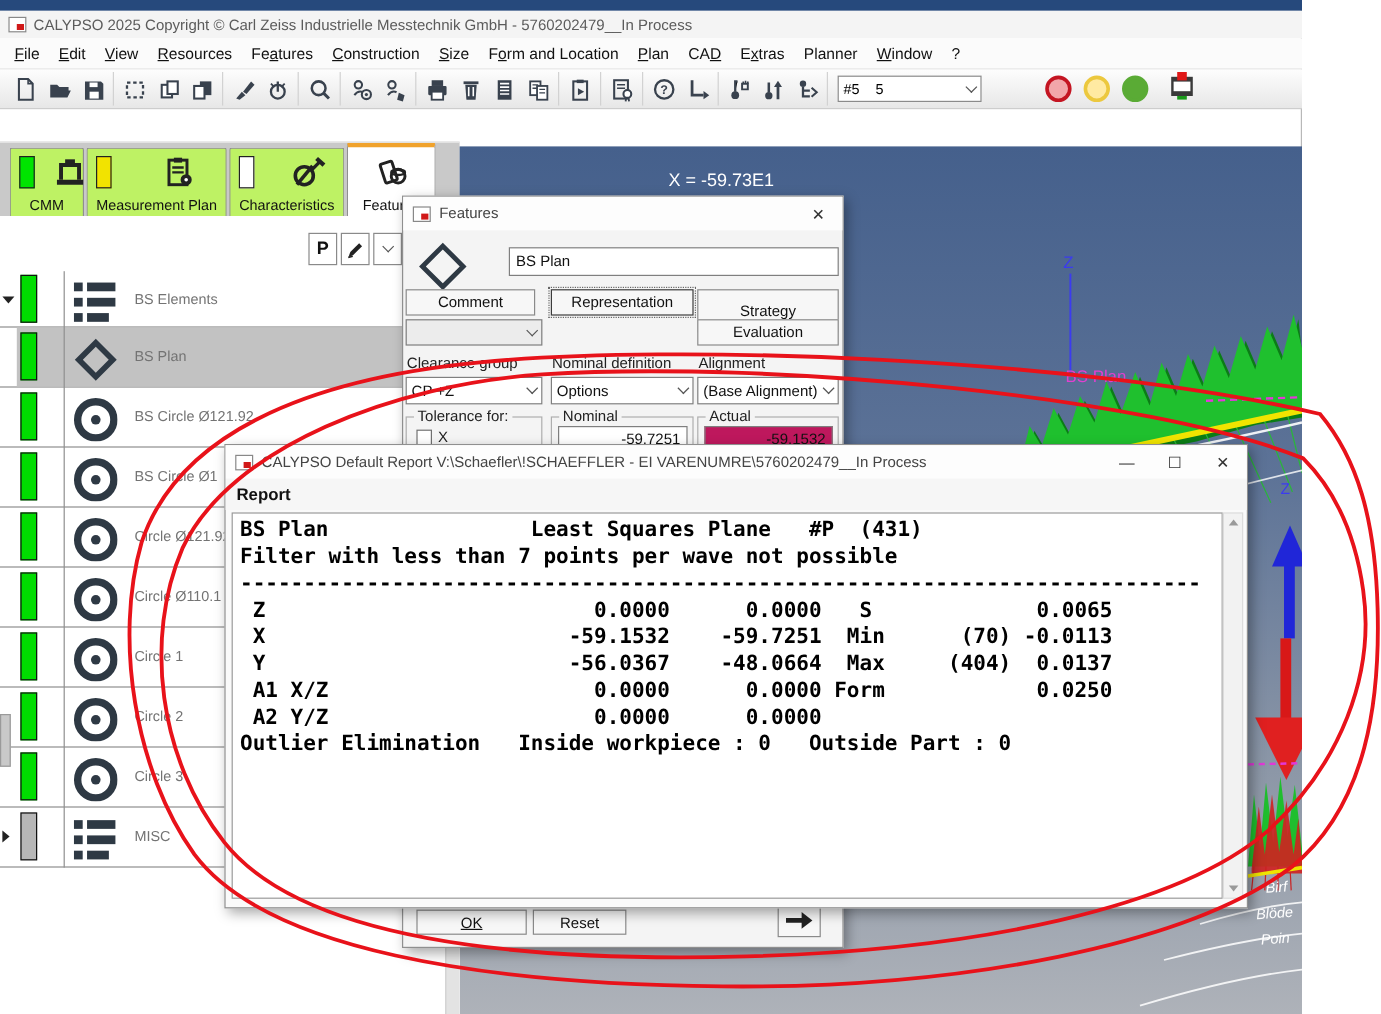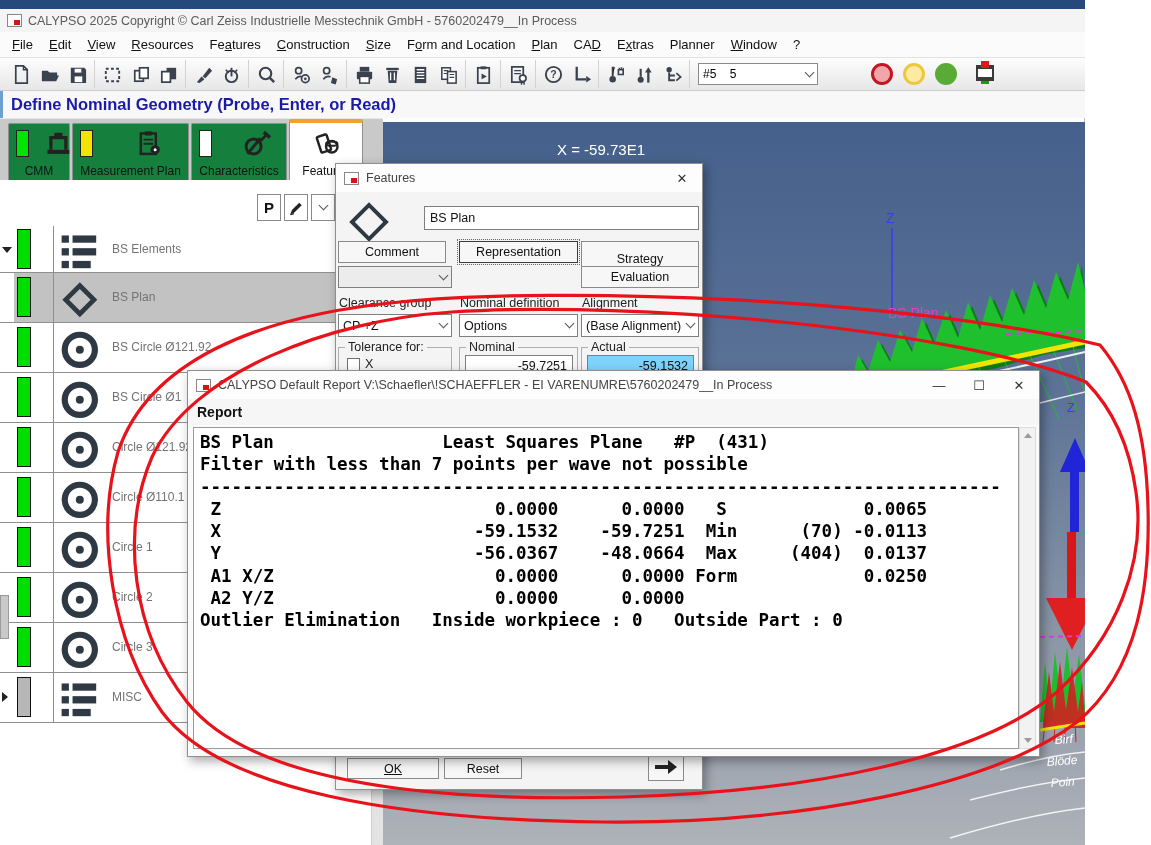--- a/index.html
+++ b/index.html
@@ -27,21 +27,21 @@
   .probe-select .val { flex:1; white-space:pre; }
   .chev { width:7px; height:7px; border-right:1.5px solid #555; border-bottom:1.5px solid #555; transform:rotate(45deg); margin-top:-4px; }
   .light { width:22px; height:22px; border-radius:50%; margin:0 5px; }
   .rack-icon { margin-left:10px; }
 
   .geo-header { left:0; top:91px; width:1085px; height:27px; background:#f8f8f8; border-left:3px solid #6f9fd0; display:flex; align-items:center; padding-left:8px; }
   .geo-header span { color:#1a1aa6; font-weight:bold; font-size:16.5px; }
 
   
   .tabstrip { left:0; top:118px; width:383px; height:62px; background:#c9c9c9; border-top:1px solid #e8e8e8; }
-  .tab { position:absolute; background:#15803d; border:1px solid #8f8f8f; border-bottom:none; border-radius:2px 2px 0 0; }
+  .tab { position:absolute; background:#bef264; border:1px solid #8f8f8f; border-bottom:none; border-radius:2px 2px 0 0; }
   .tab .status-rect { position:absolute; left:7px; top:6px; width:13px; height:27px; border:1px solid #222; }
   .tab .tab-icon { position:absolute; top:4px; }
   .tab .tab-label { position:absolute; bottom:3px; width:100%; text-align:center; font-size:12px; color:#111; white-space:nowrap; }
   .tab.active { background:#fff; border-top:4px solid #f0a22c; }
   .leftpanel { left:0; top:180px; width:383px; height:665px; background:#ffffff; }
   .splitter { left:371px; top:180px; width:12px; height:665px; background:#e3e3e3; border-left:1px solid #cfcfcf; }
   .panel-btn { position:absolute; width:24px; height:27px; background:#fff; border:1px solid #8a8a8a; display:flex; align-items:center; justify-content:center; font-size:15px; font-weight:bold; color:#111; }
   .tree { position:absolute; left:0; top:0; width:383px; }
   .tree-row { position:absolute; left:0; width:379px; border-bottom:1px solid #8f8f8f; }
   .tree-row .rowbg { position:absolute; left:14px; top:0; right:0; bottom:0; }
@@ -65,21 +65,21 @@
   .btn { position:absolute; background:#f7f7f7; border:1px solid #8a8a8a; font-size:12.5px; color:#111; display:flex; align-items:center; justify-content:center; }
   .btn.focused { border:1px solid #3c3c3c; outline:1.5px dotted #666; outline-offset:1px; }
   .dd { position:absolute; background:#fff; border:1px solid #7f7f7f; display:flex; align-items:center; font-size:12.5px; color:#111; padding:0 4px; }
   .dd .val { flex:1; white-space:nowrap; overflow:hidden; }
   .dd.disabled { background:#ececec; }
   .field-label { position:absolute; font-size:12.5px; color:#222; white-space:nowrap; }
   .fieldset { position:absolute; border:1px solid #aeaeae; }
   .fieldset .legend { position:absolute; top:-8px; left:6px; background:#f4f4f4; padding:0 3px; font-size:12.5px; color:#222; white-space:nowrap; }
   .txt-input { position:absolute; background:#fff; border:1px solid #7f7f7f; font-size:12.5px; color:#111; display:flex; align-items:center; }
   .txt-input.right { justify-content:flex-end; padding-right:5px; }
-  .txt-input.gray { background:#7dd3fc; }
+  .txt-input.gray { background:#be185d; }
   .checkbox { position:absolute; width:13px; height:13px; background:#fff; border:1px solid #707070; }
 
   .report-menu { position:absolute; left:0; top:28px; right:0; height:26px; background:#f6f6f6; display:flex; align-items:center; }
   .report-menu span { font-size:14px; color:#111; padding:4px 9px;font-weight:bold; }
   .report-body { position:absolute; left:5px; top:56px; width:826px; height:322px; background:#fff; border:1px solid #9a9a9a; overflow:hidden; }
   .report-body pre { font-family:"DejaVu Sans Mono", monospace; font-weight:bold; font-size:17.5px; line-height:22.3px; color:#000; padding:3px 0 0 6px; }
   .report-scroll { position:absolute; left:831px; top:56px; width:17px; height:322px; background:#f2f2f2; border:1px solid #dcdcdc; }
   .scroll-arrow { position:absolute; left:4px; width:0; height:0; border-left:4px solid transparent; border-right:4px solid transparent; }
 
   
@@ -294,23 +294,20 @@
           <span class="light" style="background: rgb(90, 171, 53); border: 3px solid rgb(90, 171, 53);"></span>
         </div>
         <span class="rack-icon"><svg width="26" height="27" viewBox="0 0 26 27">
  <rect x="4" y="6" width="18" height="16" fill="#3a3a3a"></rect>
             <rect x="9" y="2" width="8" height="7" fill="#e01818"></rect>
  <rect x="6" y="10" width="14" height="8" fill="#fff"></rect>
             <rect x="9" y="22" width="8" height="3" fill="#1a9a1a"></rect>
           </svg></span>
       </div>
 
-    <div class="abs geo-header">
-      <span>Define Nominal Geometry (Probe, Enter, or Read)</span>
-    </div>
 
     <div class="abs tabstrip" id="tabstrip">
         <div class="tab" style="left: 8px; top: 4px; width: 62px; height: 58px;">
           <span class="status-rect" style="background:#00e400"></span>
           <span class="tab-icon" style="left:33px"><svg width="30" height="30" viewBox="0 0 22 22">
               <path d="M4 19 H20 V16 H4 Z" fill="#222"></path>
               <path d="M6.5 16 V7 H17.5 V16" fill="none" stroke="#222" stroke-width="2.4"></path>
               <rect x="9" y="3.5" width="6" height="4.5" fill="#222"></rect>
             </svg></span>
           <span class="tab-label">CMM</span>

